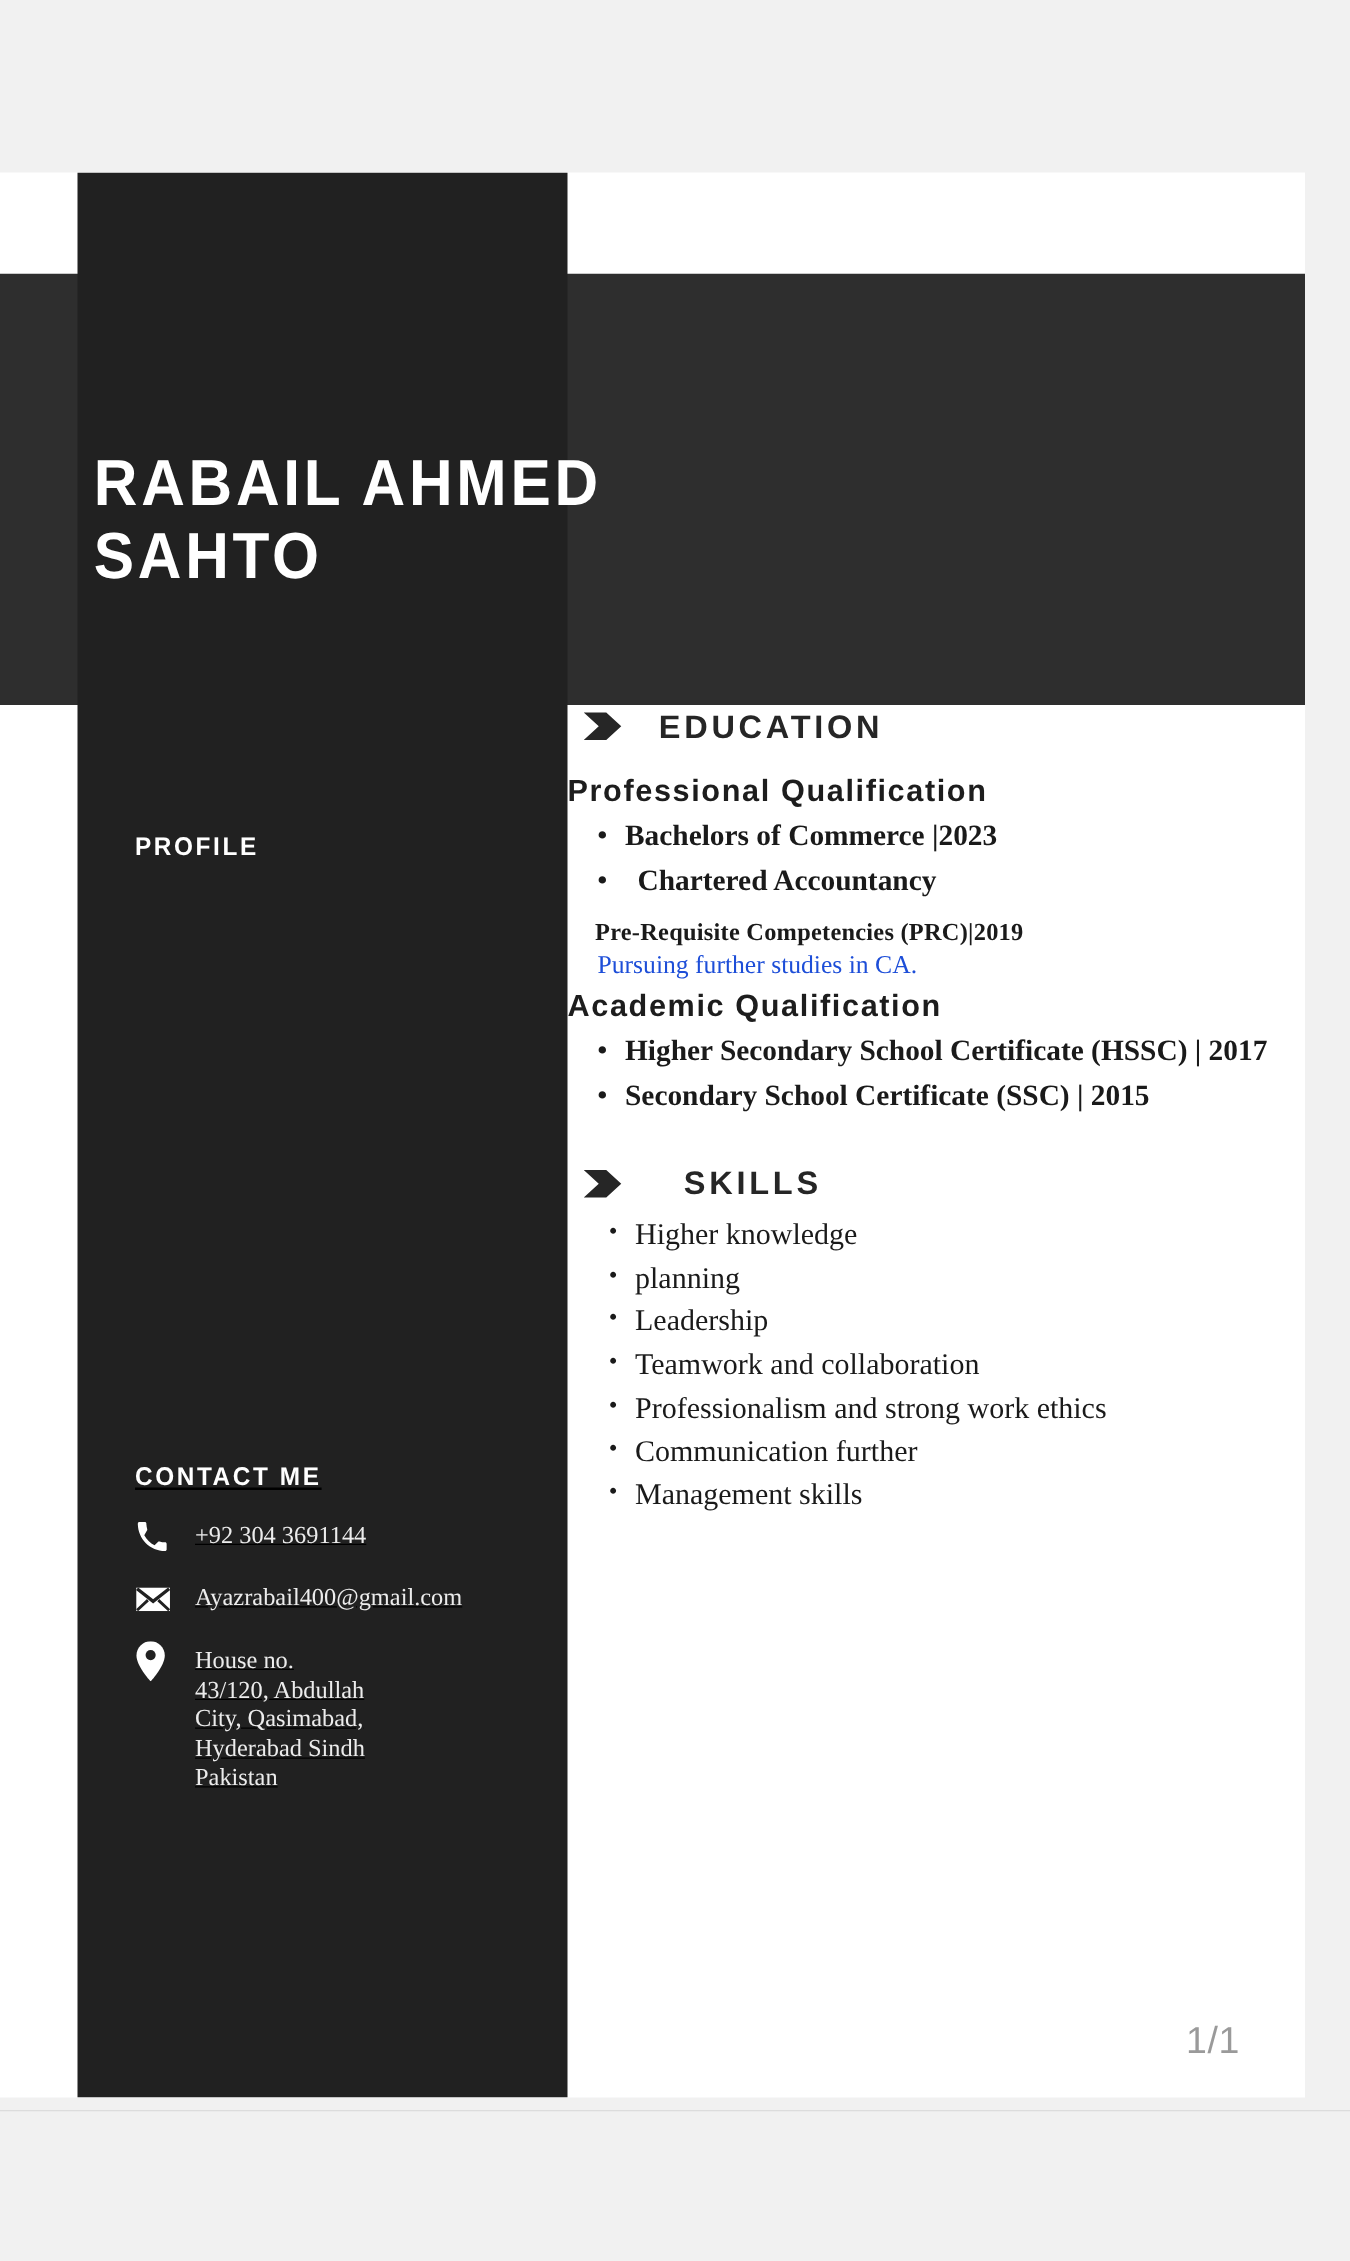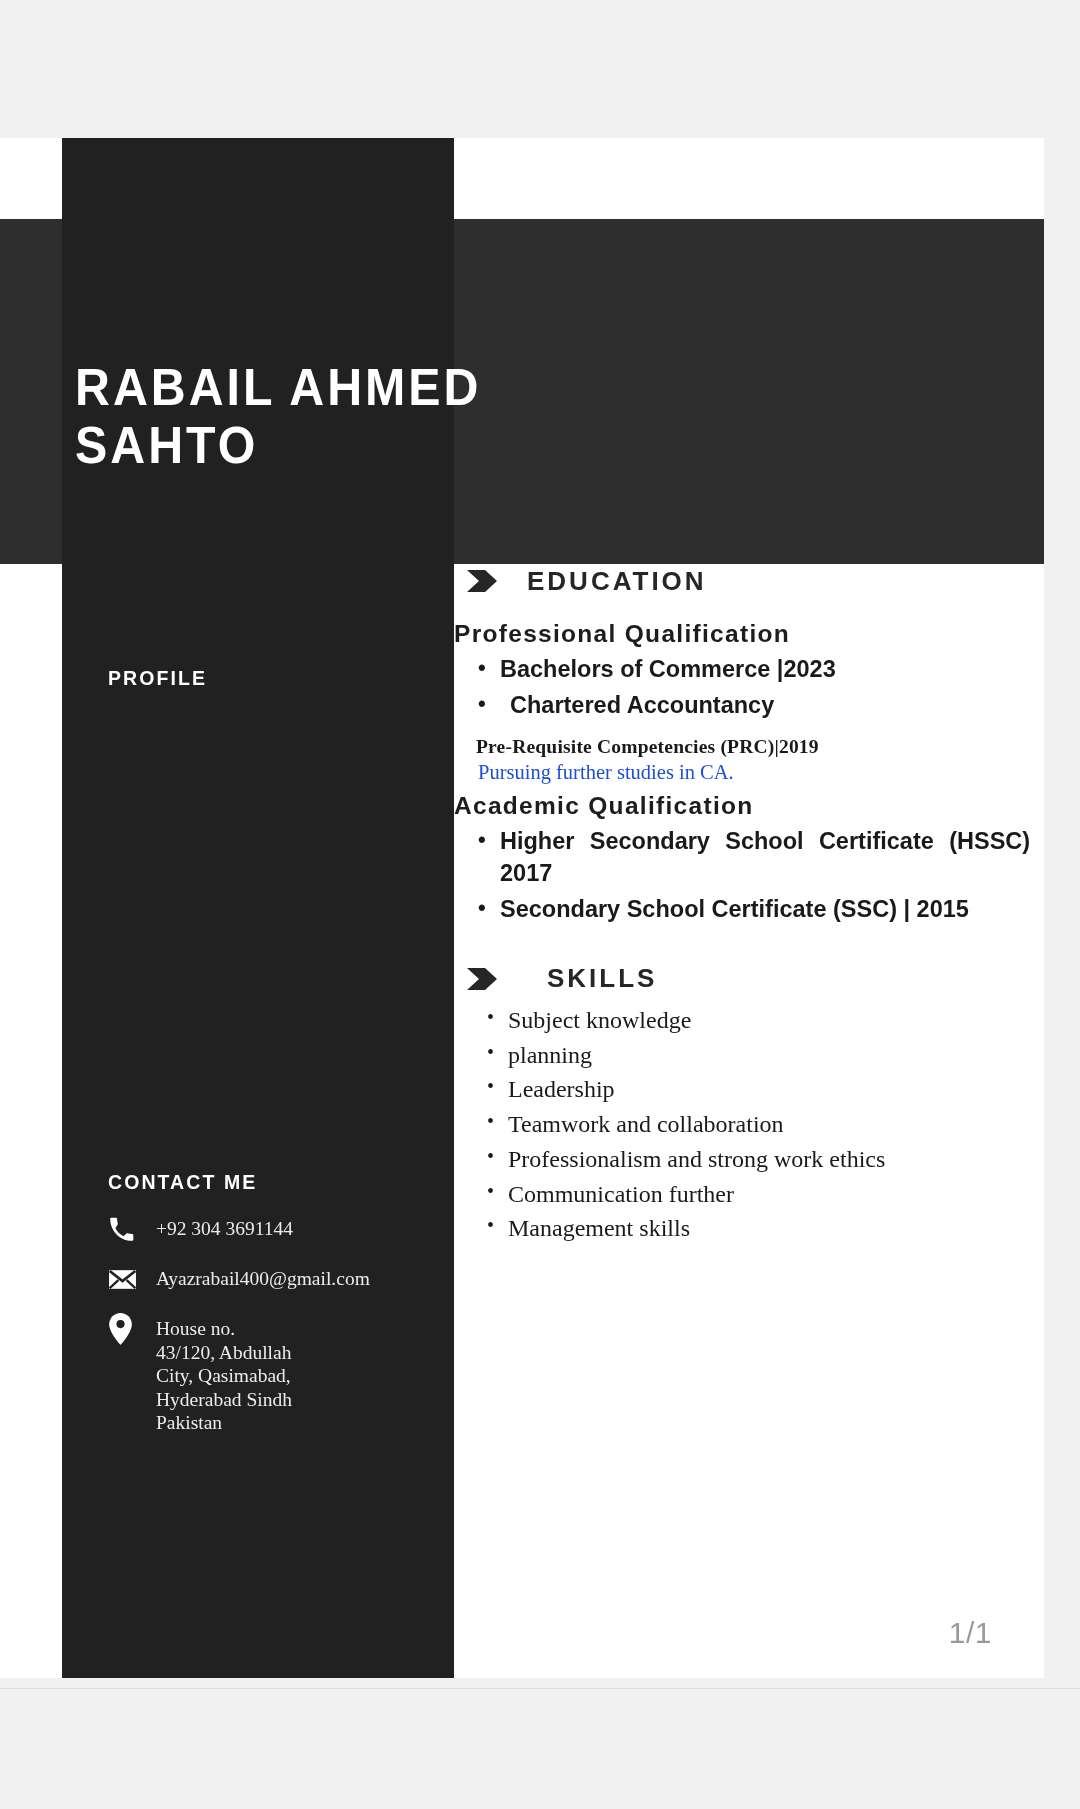--- a/index.html
+++ b/index.html
@@ -98,20 +98,21 @@
     margin: 0;
     width: 276px;
   }
 
   .contact-block {
     position: absolute;
     left: 108px;
     top: 1032px;
     width: 330px;
     z-index: 6;
+    text-decoration: underline;
   }
   .contact-row {
     display: flex;
     align-items: flex-start;
     margin-top: 20px;
   }
   .contact-row:first-of-type {
     margin-top: 16px;
   }
   .c-icon {
@@ -176,21 +177,21 @@
     color: #1d1d1d;
     margin: 0 0 6px 0;
   }
 
   ul.edu-list {
     margin: 0 0 4px 0;
     padding-left: 46px;
     list-style: none;
   }
   ul.edu-list li {
-    font-family: Liberation Sans, sans-serif;
+    font-family: Liberation Serif, serif;
     font-weight: bold;
     font-size: 23.5px;
     line-height: 1.36;
     color: #1a1a1a;
     position: relative;
     margin-bottom: 4px;
   }
   ul.edu-list li::before {
     content: "\2022";
     position: absolute;
@@ -348,21 +349,21 @@
       <div class="sec-head skills">
         <span class="sec-arrow">
           <svg width="40" height="30" viewBox="0 0 40 30" aria-hidden="true">
             <path fill="#262626" d="M2 4 L20 4 L32 15 L20 26 L2 26 L14 15 Z"></path>
           </svg>
         </span>
         <span class="sec-title">SKILLS</span>
       </div>
 
       <ul class="skill-list">
-        <li>Subject knowledge</li>
+        <li>Higher knowledge</li>
         <li>planning</li>
         <li>Leadership</li>
         <li>Teamwork and collaboration</li>
         <li style="max-width:400px;">Professionalism and strong work ethics</li>
         <li>Communication further</li>
         <li>Management skills</li>
       </ul>
 
     </div>
 

